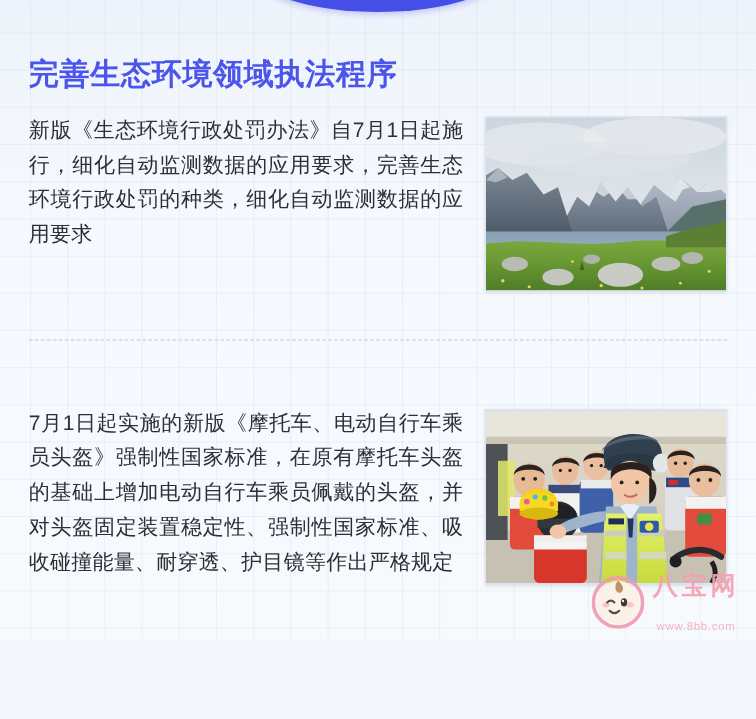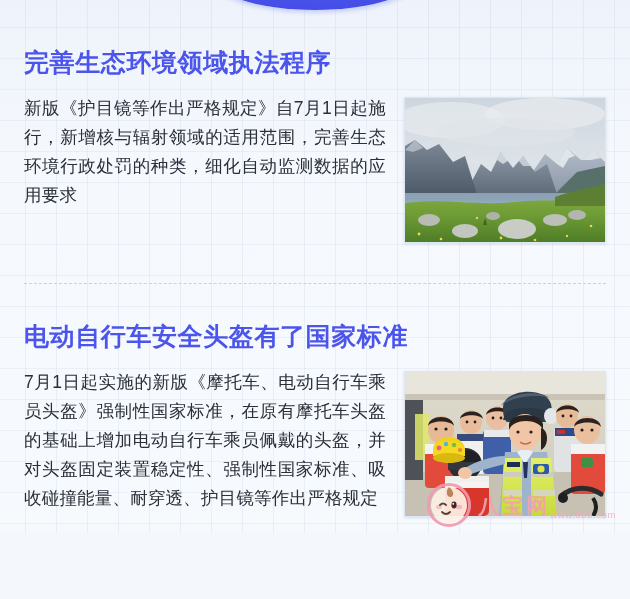--- a/index.html
+++ b/index.html
@@ -128,21 +128,21 @@
     opacity: 0.92;
   }
   .wm-logo {
     width: 44px;
     height: 44px;
     flex: 0 0 44px;
   }
   .wm-text {
     margin-left: 7px;
     display: flex;
-    flex-direction: row;
+    flex-direction: column;
     align-items: center;
     justify-content: center;
   }
   .wm-name {
     font-size: 21px;
     font-weight: bold;
     color: #f4a0b0;
     letter-spacing: 3px;
     line-height: 1;
   }
@@ -235,28 +235,27 @@
             <circle cx="36" cy="141" r="1.3" fill="#e4dc58"></circle>
             <circle cx="72" cy="120" r="1.2" fill="#dfd85a"></circle>
             <circle cx="96" cy="140" r="1.4" fill="#e4dc58"></circle>
             <circle cx="130" cy="142" r="1.3" fill="#e1d95c"></circle>
             <circle cx="186" cy="128" r="1.3" fill="#e1d95c"></circle>
             <circle cx="162" cy="138" r="1.2" fill="#dfd85a"></circle>
             <path d="M78 127 l2 -7 l2 7 z" fill="#3f6520"></path>
           </svg>
         </div>
 
-        <div class="paragraph">新版《护目镜等作出严格规定》自7月1日起施行，新增核与辐射领域的适用范围，完善生态环境行政处罚的种类，细化自动监测数据的应用要求</div>
+        <div class="paragraph">新版《生态环境行政处罚办法》自7月1日起施行，细化自动监测数据的应用要求，完善生态环境行政处罚的种类，细化自动监测数据的应用要求</div>
       </div>
     </div>
 
     <div class="divider" style="margin-top:34px;"></div>
 
     <div class="article" style="padding-top:36px;">
-      <div class="headline">电动自行车安全头盔有了国家标准</div>
 
       <div class="article-body clearfix">
         <div class="photo">
           <svg viewBox="0 0 200 144" preserveAspectRatio="none">
             <defs>
               <linearGradient id="bg2" x1="0" y1="0" x2="0" y2="1">
                 <stop offset="0%" stop-color="#dfdbcd"></stop>
                 <stop offset="100%" stop-color="#cfcabb"></stop>
               </linearGradient>
               <linearGradient id="vest" x1="0" y1="0" x2="0" y2="1">

